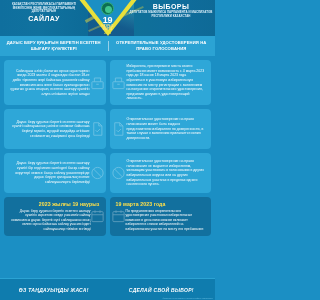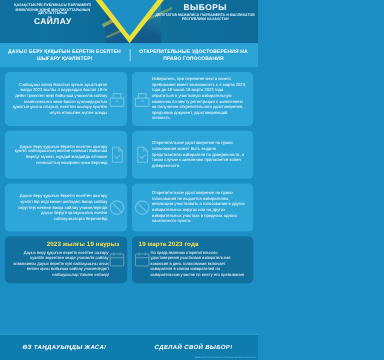--- a/index.html
+++ b/index.html
@@ -201,20 +201,27 @@
 <div class="header">
   <div class="hdr-photo"></div>
   <div class="chevron-line"></div>
   <div class="chevron"></div>
 
   <div class="hdr-col hdr-left">
     <div class="hdr-small">ҚАЗАҚСТАН РЕСПУБЛИКАСЫ ПАРЛАМЕНТІ МӘЖІЛІСІНІҢ ЖӘНЕ МӘСЛИХАТТАРЫНЫҢ ДЕПУТАТТАРЫН</div>
     <div class="hdr-big">САЙЛАУ</div>
   </div>
 
+  <div class="emblem">
+    <div class="emblem-circle"></div>
+    <div class="emblem-19">19</div>
+    <div class="emblem-sub">НАУРЫЗ</div>
+    <div class="emblem-sub">МАРТА</div>
+    <div class="emblem-year">2023</div>
+  </div>
 
   <div class="hdr-col hdr-right">
     <div class="hdr-big">ВЫБОРЫ</div>
     <div class="hdr-small">ДЕПУТАТОВ МАЖИЛИСА ПАРЛАМЕНТА И МАСЛИХАТОВ РЕСПУБЛИКИ КАЗАХСТАН</div>
   </div>
 </div>
 
 <div class="titlebar">
   <div class="title-col">ДАУЫС БЕРУ ҚҰҚЫҒЫН БЕРЕТІН ЕСЕПТЕН ШЫҒАРУ ҚУӘЛІКТЕРІ</div>
   <div class="title-col">ОТКРЕПИТЕЛЬНЫЕ УДОСТОВЕРЕНИЯ НА ПРАВО ГОЛОСОВАНИЯ</div>

